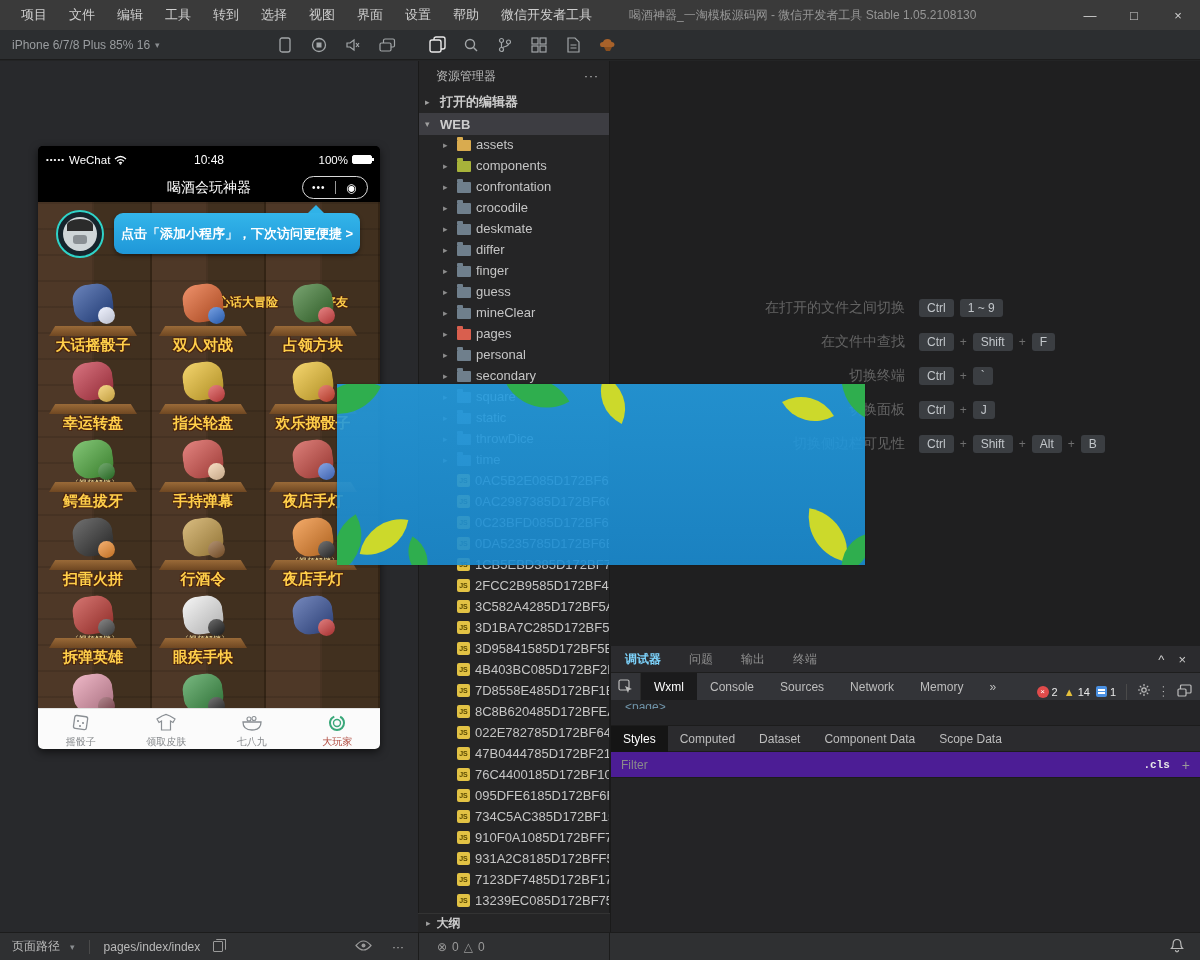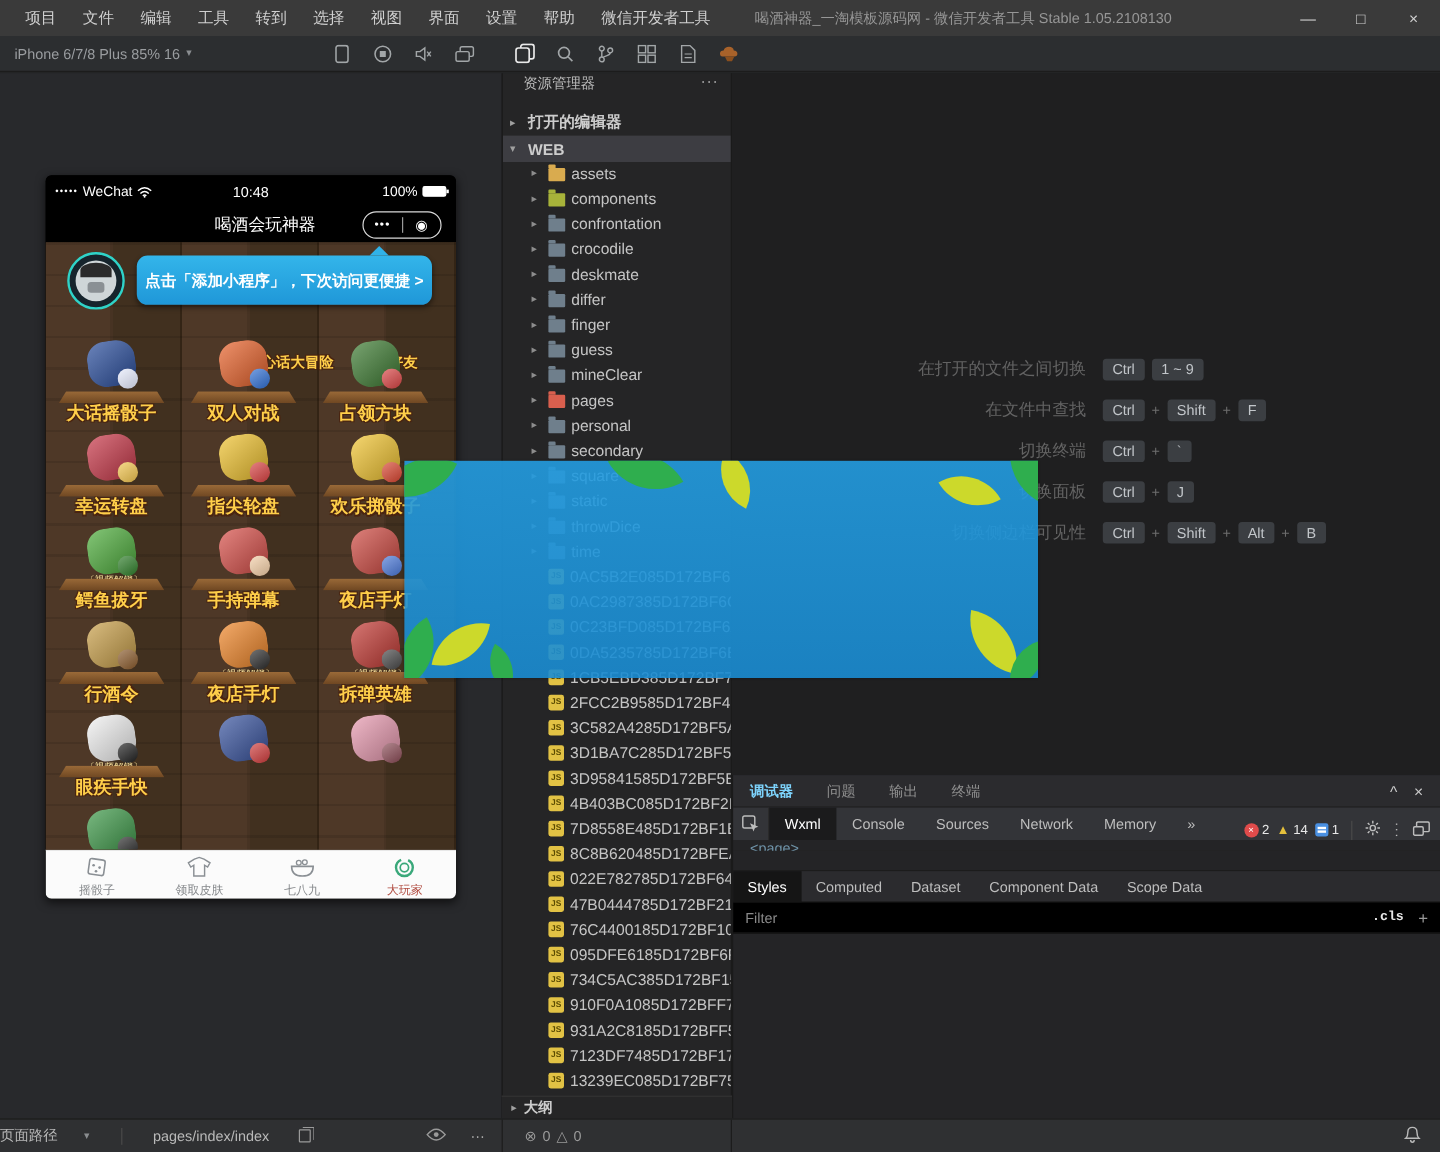--- a/index.html
+++ b/index.html
@@ -34,21 +34,21 @@
 
   
   .phone { position:absolute; left:38px; top:85px; width:342px; height:603px; background:#000;
     border-radius:5px; overflow:hidden; box-shadow:0 3px 8px rgba(0,0,0,.6); }
   .p-status { height:27px; background:#000; color:#fff; font-size:11.5px; display:flex; align-items:center; padding:0 8px; }
   .p-status .mid { position:absolute; left:0; width:342px; text-align:center; font-size:12px; }
   .p-status .right { margin-left:auto; display:flex; align-items:center; gap:4px; z-index:2; }
   .batt { width:20px; height:9px; border:1px solid #fff; border-radius:2px; position:relative; background:#fff; }
   .batt::after { content:""; position:absolute; right:-3px; top:2px; width:2px; height:3px; background:#fff; }
   .p-nav { height:29px; background:#000; position:relative; }
-  .p-nav .ttl { position:absolute; left:12px; width:100%; text-align:center; top:6px; color:#fff; font-size:14px; }
+  .p-nav .ttl { position:absolute; left:0; width:100%; text-align:center; top:6px; color:#fff; font-size:14px; }
   .capsule { position:absolute; right:12px; top:3px; width:66px; height:23px; border:1px solid rgba(255,255,255,.85);
     border-radius:12px; display:flex; align-items:center; color:#fff; }
   .capsule .c1 { flex:1; text-align:center; font-size:10px; letter-spacing:1px; }
   .capsule .div { width:1px; height:13px; background:rgba(255,255,255,.6); }
   .capsule .c2 { flex:1; text-align:center; font-size:12px; }
   .p-content { position:relative; height:506px; overflow:hidden;
     background:repeating-linear-gradient(90deg,#4e3827 0 54px,#473323 54px 56px,#41301f 56px 112px,#332415 112px 114px),#453122; }
   .p-content::before { content:""; position:absolute; inset:0;
     background:repeating-linear-gradient(180deg,rgba(0,0,0,.10) 0 2px,rgba(0,0,0,0) 2px 26px); }
   .avatar { position:absolute; left:18px; top:8px; width:48px; height:48px; border-radius:50%;
@@ -81,21 +81,21 @@
   .g10{--c1:#cf4a42;--c2:#4a78d8}.g11{--c1:#333333;--c2:#f08a2a}.g12{--c1:#c9a04a;--c2:#8a5a2b}
   .g13{--c1:#f0872a;--c2:#2a2a2a}.g14{--c1:#c43b35;--c2:#474747}.g15{--c1:#f2f2f2;--c2:#1e1e1e}
   .p1{--c1:#3a55a0;--c2:#cf3b3b}.p2{--c1:#e89ab0;--c2:#8a4a55}.p3{--c1:#3f9a4a;--c2:#2b2b2b}
   .p-tabbar { height:41px; background:#fbfbfb; border-top:1px solid #e2e2e2; display:flex; }
   .ptab { flex:1; display:flex; flex-direction:column; align-items:center; padding-top:4px; }
   .ptab svg { display:block; }
   .ptab .tl { font-size:10px; color:#86898c; margin-top:2px; }
   .ptab.active .tl { color:#b04a3f; }
 
   
-  .ex-head { height:30px; display:flex; align-items:flex-start; color:#bbbbbb; font-size:12px; padding:0 10px 0 17px; }
+  .ex-head { height:30px; display:flex; align-items:center; color:#bbbbbb; font-size:12px; padding:0 10px 0 17px; }
   .ex-head .dots { margin-left:auto; color:#c8c8c8; letter-spacing:1px; }
   .ex-sec { height:22px; display:flex; align-items:center; color:#cccccc; font-size:13px; font-weight:bold; padding-left:6px; gap:5px; }
   .ex-sec.sel { background:#3d3d42; }
   .ex-sec .ch { color:#a0a0a0; font-size:9px; width:10px; }
   .tree { position:absolute; left:0; top:73px; width:100%; }
   .trow { height:21px; display:flex; align-items:center; padding-left:24px; gap:5px; color:#c5c5c5; font-size:13px; white-space:nowrap; }
   .tchev { width:9px; font-size:9px; color:#8d8d8d; flex:none; }
   .fico { width:14px; height:11px; border-radius:1px; background:#6f7f8c; position:relative; flex:none; margin-top:1px; }
   .fico::before { content:""; position:absolute; left:0; top:-3px; width:6px; height:3px; border-radius:1px 1px 0 0; background:inherit; }
   .f-yellow { background:#d9ab4f; } .f-olive { background:#a7b33a; } .f-red { background:#d95f4e; }
@@ -129,30 +129,30 @@
   .wrn-tri { color:#e5c03c; font-size:11px; }
   .inf-sq { width:11px; height:11px; border-radius:2px; background:#4a90e2; position:relative; }
   .inf-sq::after { content:""; position:absolute; left:2px; top:3px; width:7px; height:2px; background:#fff; box-shadow:0 3px 0 #fff; }
   .dt-right .sep { width:1px; height:16px; background:#4a4a4a; margin:0 4px; }
   .kebab { color:#bdbdbd; display:inline-block; transform:rotate(90deg); letter-spacing:1px; font-size:11px; }
   .elem-sliver { height:9px; overflow:hidden; color:#6f93a8; font-size:12px; padding-left:14px; background:#242426; }
   .gap-strip { height:17px; background:#242426; border-bottom:1px solid #1c1c1c; }
   .st-tabs { height:26px; background:#2b2b2e; display:flex; align-items:center; font-size:12px; color:#bdbdbd; border-bottom:1px solid #1c1c1c; }
   .st-tab { padding:0 12px; height:26px; display:flex; align-items:center; }
   .st-tab.active { background:#151515; color:#fff; }
-  .filter-row { height:26px; background:#000000; display:flex; align-items:center; border-bottom:1px solid #1c1c1c; padding:0 10px; }
+  .filter-row { height:26px; background:#4c1d95; display:flex; align-items:center; border-bottom:1px solid #1c1c1c; padding:0 10px; }
   .filter-row input { flex:1; background:transparent; border:none; outline:none; color:#cccccc; font-size:12px; }
   .filter-row input::placeholder { color:#8a8a8a; }
   .cls-lbl { color:#e8e8e8; font-size:11px; font-weight:bold; font-family:"Liberation Mono","DejaVu Sans Mono",monospace; margin:0 12px 0 8px; }
   .plus-btn { color:#9a9a9a; font-size:14px; }
 
   
   .statusbar { position:absolute; left:0; top:932px; width:1200px; height:28px; background:#2f3032; z-index:8;
     display:flex; align-items:center; color:#b9b9b9; font-size:12px; border-top:1px solid #1c1c1c; }
-  .sb-left { width:418px; display:flex; align-items:center; gap:22px; }
+  .sb-left { width:418px; display:flex; align-items:center; gap:10px; padding-left:12px; }
   .sb-left .dd { font-size:9px; color:#8a8d90; }
   .sb-div { width:1px; height:14px; background:#4a4a4a; margin:0 4px; }
   .copy-ic { width:10px; height:11px; border:1px solid #9a9a9a; border-radius:1px; position:relative; margin-left:3px; }
   .copy-ic::before { content:""; position:absolute; left:2px; top:-3px; width:9px; height:10px; border:1px solid #9a9a9a; border-left:none; border-bottom:none; border-radius:1px; }
   .sb-eyes { margin-left:auto; display:flex; align-items:center; gap:20px; margin-right:14px; }
   .sb-mid { width:192px; border-left:1px solid #1c1c1c; border-right:1px solid #1c1c1c; height:100%;
     display:flex; align-items:center; gap:5px; padding-left:18px; color:#9a9a9a; }
   .sb-right { flex:1; display:flex; align-items:center; justify-content:flex-end; padding-right:16px; }
 
   
@@ -337,20 +337,25 @@
             </div>
           <div class="game">
               <div class="gicon g9"></div>
               <div class="shelf"></div>
               <div class="glabel">手持弹幕</div>
             </div>
           <div class="game">
               <div class="gicon g10"></div>
               <div class="shelf"></div>
               <div class="glabel">夜店手灯</div>
+            </div>
+          <div class="game">
+              <div class="gicon g11"></div>
+              <div class="shelf"></div>
+              <div class="glabel">扫雷火拼</div>
             </div>
           <div class="game">
               <div class="gicon g12"></div>
               <div class="shelf"></div>
               <div class="glabel">行酒令</div>
             </div>
           <div class="game">
               <div class="gicon g13"></div>
               <div class="gbadge">〔视频解锁〕</div>
               <div class="shelf"></div>

